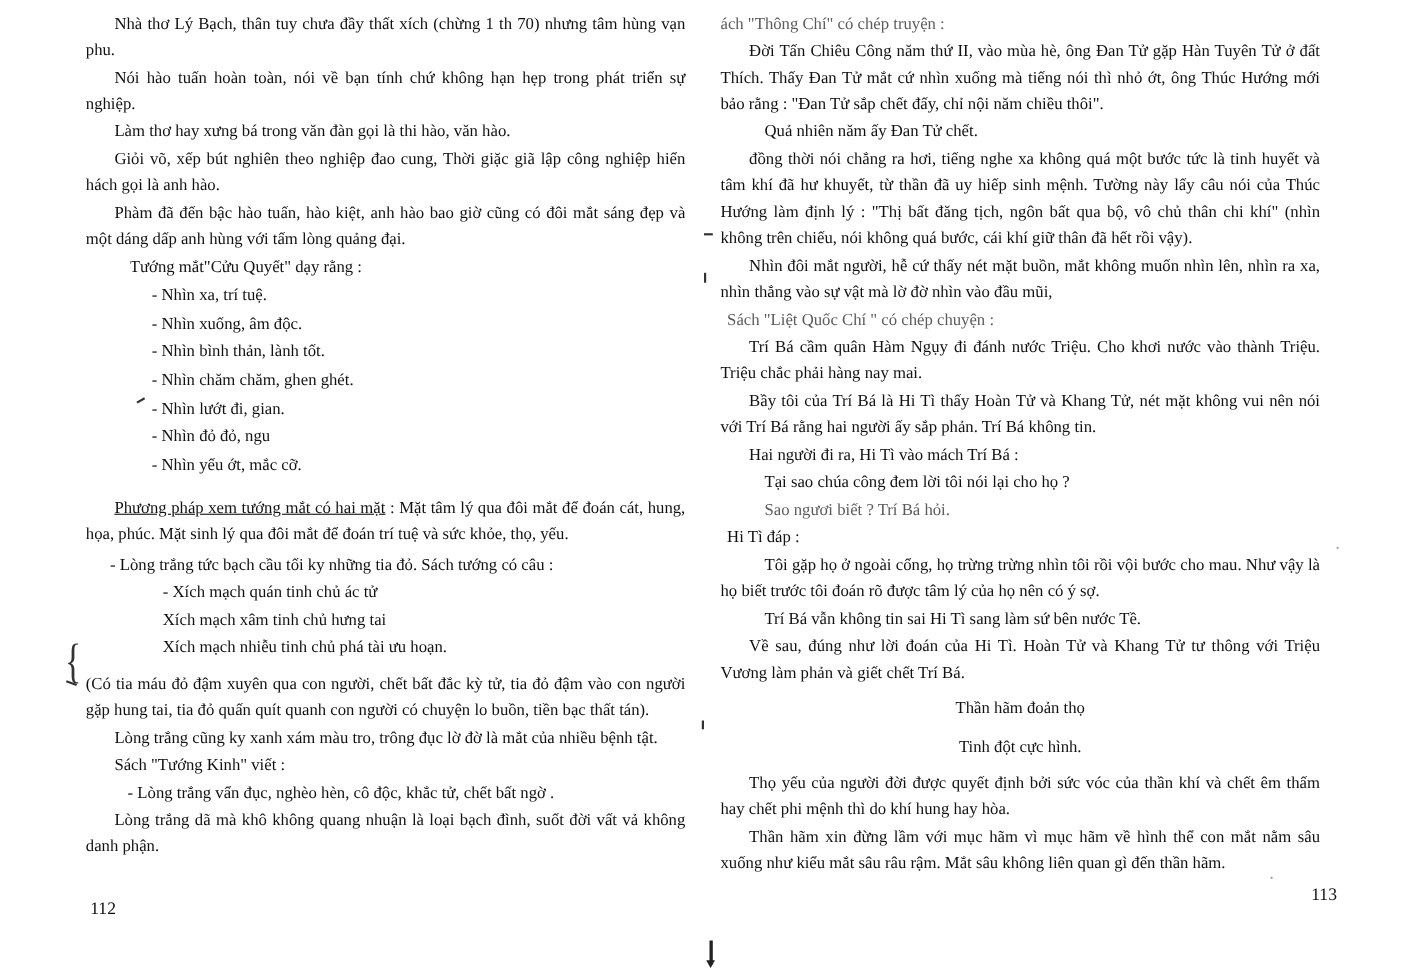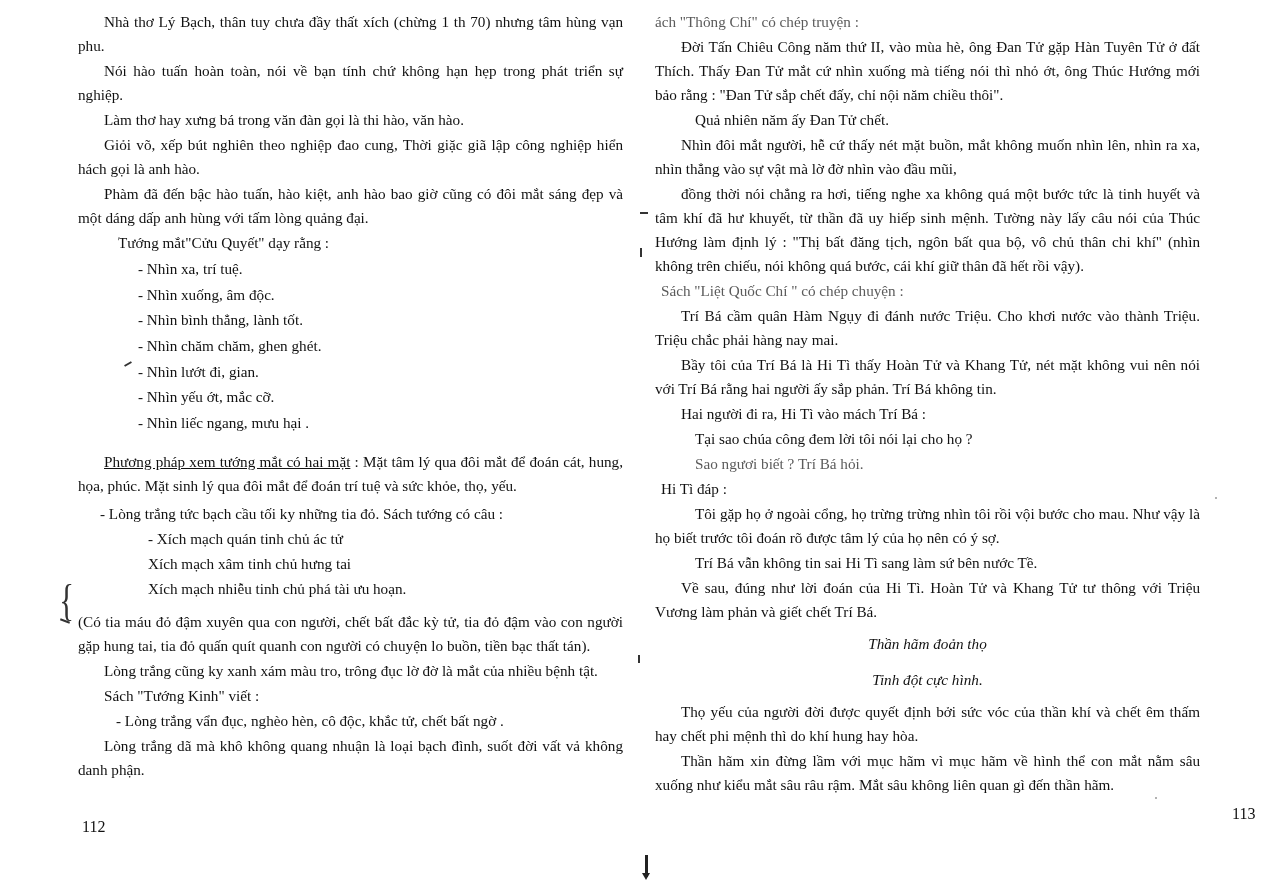--- a/index.html
+++ b/index.html
@@ -34,21 +34,21 @@
     margin: 0 0 1px 0;
     font-size: 15.2px;
     line-height: 1.58;
     text-align: justify;
     text-justify: inter-word;
   }
   .indent { text-indent: 26px; }
   .indent-lg { text-indent: 40px; }
   .noindent { text-indent: 0; }
   .center { text-align: center; text-indent: 0; margin-top: 12px; }
-  .italic { font-style: italic; }
+  .italic { }
   .underline { text-decoration: underline; }
   .dash-item {
     margin: 0 0 1px 0;
     font-size: 15.2px;
     line-height: 1.62;
     text-indent: 0;
     padding-left: 60px;
   }
   .sub-item {
     margin: 0 0 1px 0;
@@ -65,21 +65,21 @@
     color: #5b5b5b;
   }
 
   .pagenum {
     position: absolute;
     font-size: 16px;
     font-family: "Liberation Serif", serif;
     color: #111;
   }
   .pagenum-left { left: 82px; top: 818px; }
-  .pagenum-right { left: 1192px; top: 805px; margin-left: 40px; }
+  .pagenum-right { left: 1192px; top: 805px; }
   .brace {
     position: absolute;
     left: 56px;
     top: 575px;
     font-size: 44px;
     color: #333;
     font-family: "Liberation Serif", serif;
     transform: scaleX(0.7);
   }
   .tick {
@@ -126,25 +126,25 @@
     <p class="indent">Nhà thơ Lý Bạch, thân tuy chưa đầy thất xích (chừng 1 th 70) nhưng tâm hùng vạn phu.</p>
     <p class="indent">Nói hào tuấn hoàn toàn, nói về bạn tính chứ không hạn hẹp trong phát triển sự nghiệp.</p>
     <p class="indent">Làm thơ hay xưng bá trong văn đàn gọi là thi hào, văn hào.</p>
     <p class="indent">Giỏi võ, xếp bút nghiên theo nghiệp đao cung, Thời giặc giã lập công nghiệp hiển hách gọi là anh hào.</p>
     <p class="indent">Phàm đã đến bậc hào tuấn, hào kiệt, anh hào bao giờ cũng có đôi mắt sáng đẹp và một dáng dấp anh hùng với tấm lòng quảng đại.</p>
 
     <p class="heading-tuong gap-sm">Tướng mắt"Cửu Quyết" dạy rằng :</p>
 
     <p class="dash-item">- Nhìn xa, trí tuệ.</p>
     <p class="dash-item">- Nhìn xuống, âm độc.</p>
-    <p class="dash-item">- Nhìn bình thẳng, lành tốt.</p>
+    <p class="dash-item">- Nhìn bình thản, lành tốt.</p>
     <p class="dash-item">- Nhìn chăm chăm, ghen ghét.</p>
     <p class="dash-item">- Nhìn lướt đi, gian.</p>
+    <p class="dash-item">- Nhìn đỏ đỏ, ngu</p>
     <p class="dash-item">- Nhìn yếu ớt, mắc cỡ.</p>
-    <p class="dash-item">- Nhìn liếc ngang, mưu hại .</p>
 
     <p class="indent gap-md"><span class="underline">Phương pháp xem tướng mắt  có hai mặt</span><span> : Mặt tâm lý qua đôi mắt để đoán cát, hung, họa, phúc. Mặt sinh lý qua đôi mắt để đoán  trí tuệ và sức khỏe, thọ, yếu.</span></p>
 
     <p class="noindent gap-lg" style="padding-left:22px">- Lòng trắng tức bạch cầu tối ky những tia đỏ. Sách tướng có câu :</p>
 
     <p class="sub-item">- Xích mạch quán tinh chủ ác tử</p>
     <p class="sub-item">Xích mạch xâm tinh chủ hưng tai</p>
     <p class="sub-item">Xích mạch nhiễu tinh chủ phá tài ưu hoạn.</p>
 
     <p class="noindent gap-sm">(Có tia máu đỏ đậm xuyên qua con người, chết bất đắc kỳ tử,  tia đỏ đậm vào con người gặp hung tai, tia đỏ quấn quít quanh con người có chuyện lo buồn, tiền bạc thất tán).</p>
@@ -155,22 +155,22 @@
     <p class="noindent" style="padding-left:38px">- Lòng trắng   vẩn đục, nghèo hèn, cô độc, khắc tử, chết bất ngờ .</p>
 
     <p class="indent">Lòng trắng dã mà khô không quang nhuận là loại bạch đình, suốt đời vất vả không danh phận.</p>
   </div>
 
   <div class="col col-right">
 
     <p class="noindent faded">ách "Thông Chí" có chép truyện :</p>
     <p class="indent">Đời Tấn Chiêu Công năm thứ II, vào mùa hè, ông Đan Tử gặp Hàn Tuyên Tử ở đất Thích. Thấy Đan Tử mắt cứ nhìn xuống mà tiếng nói thì nhỏ ớt, ông Thúc Hướng mới bảo rằng : "Đan Tử sắp  chết đấy, chỉ nội năm chiều thôi".</p>
     <p class="indent-lg">Quả nhiên năm ấy Đan Tử chết.</p>
+    <p class="indent">đồng thời nói chẳng ra hơi, tiếng nghe xa không quá một bước  tức là tinh huyết và tâm khí đã hư khuyết, từ thần đã uy hiếp sinh mệnh. Tường này lấy câu nói của Thúc Hướng  làm định lý : "Thị bất đăng tịch, ngôn bất qua bộ, vô chủ thân chi khí" (nhìn không trên chiếu, nói không quá bước, cái khí giữ thân đã hết rồi vậy).</p>
     <p class="indent">Nhìn đôi mắt người, hễ cứ thấy nét mặt buồn, mắt không muốn  nhìn lên, nhìn ra xa, nhìn thẳng vào sự vật mà lờ đờ nhìn vào đầu mũi,</p>
-    <p class="indent">đồng thời nói chẳng ra hơi, tiếng nghe xa không quá một bước  tức là tinh huyết và tâm khí đã hư khuyết, từ thần đã uy hiếp sinh mệnh. Tường này lấy câu nói của Thúc Hướng  làm định lý : "Thị bất đăng tịch, ngôn bất qua bộ, vô chủ thân chi khí" (nhìn không trên chiếu, nói không quá bước, cái khí giữ thân đã hết rồi vậy).</p>
     <p class="noindent faded" style="padding-left:6px">Sách "Liệt Quốc Chí " có chép chuyện :</p>
     <p class="indent">Trí Bá cầm quân Hàm Ngụy đi đánh nước Triệu. Cho khơi nước vào thành Triệu. Triệu chắc phải hàng nay mai.</p>
     <p class="indent">Bầy tôi của Trí Bá là Hi Tì thấy Hoàn Tử và Khang Tử, nét mặt không vui nên nói với Trí Bá rằng hai người ấy sắp phản.  Trí Bá không tin.</p>
     <p class="indent">Hai người đi ra, Hi Tì vào mách Trí Bá :</p>
     <p class="indent-lg">Tại sao chúa công đem lời tôi nói lại cho họ ?</p>
     <p class="indent-lg faded">Sao ngươi biết ? Trí Bá hỏi.</p>
     <p class="noindent" style="padding-left:6px">Hi Tì đáp :</p>
     <p class="indent-lg">Tôi gặp họ ở ngoài cổng, họ trừng trừng nhìn tôi rồi vội  bước cho mau. Như vậy là họ biết trước tôi đoán rõ được tâm lý của  họ nên có ý sợ.</p>
     <p class="indent-lg">Trí Bá vẫn không tin sai Hi Tì sang làm sứ bên nước Tề.</p>
     <p class="indent">Về sau, đúng như lời đoán của Hi Tì. Hoàn Tử và Khang Tử tư thông với Triệu Vương làm phản và giết chết Trí Bá.</p>

